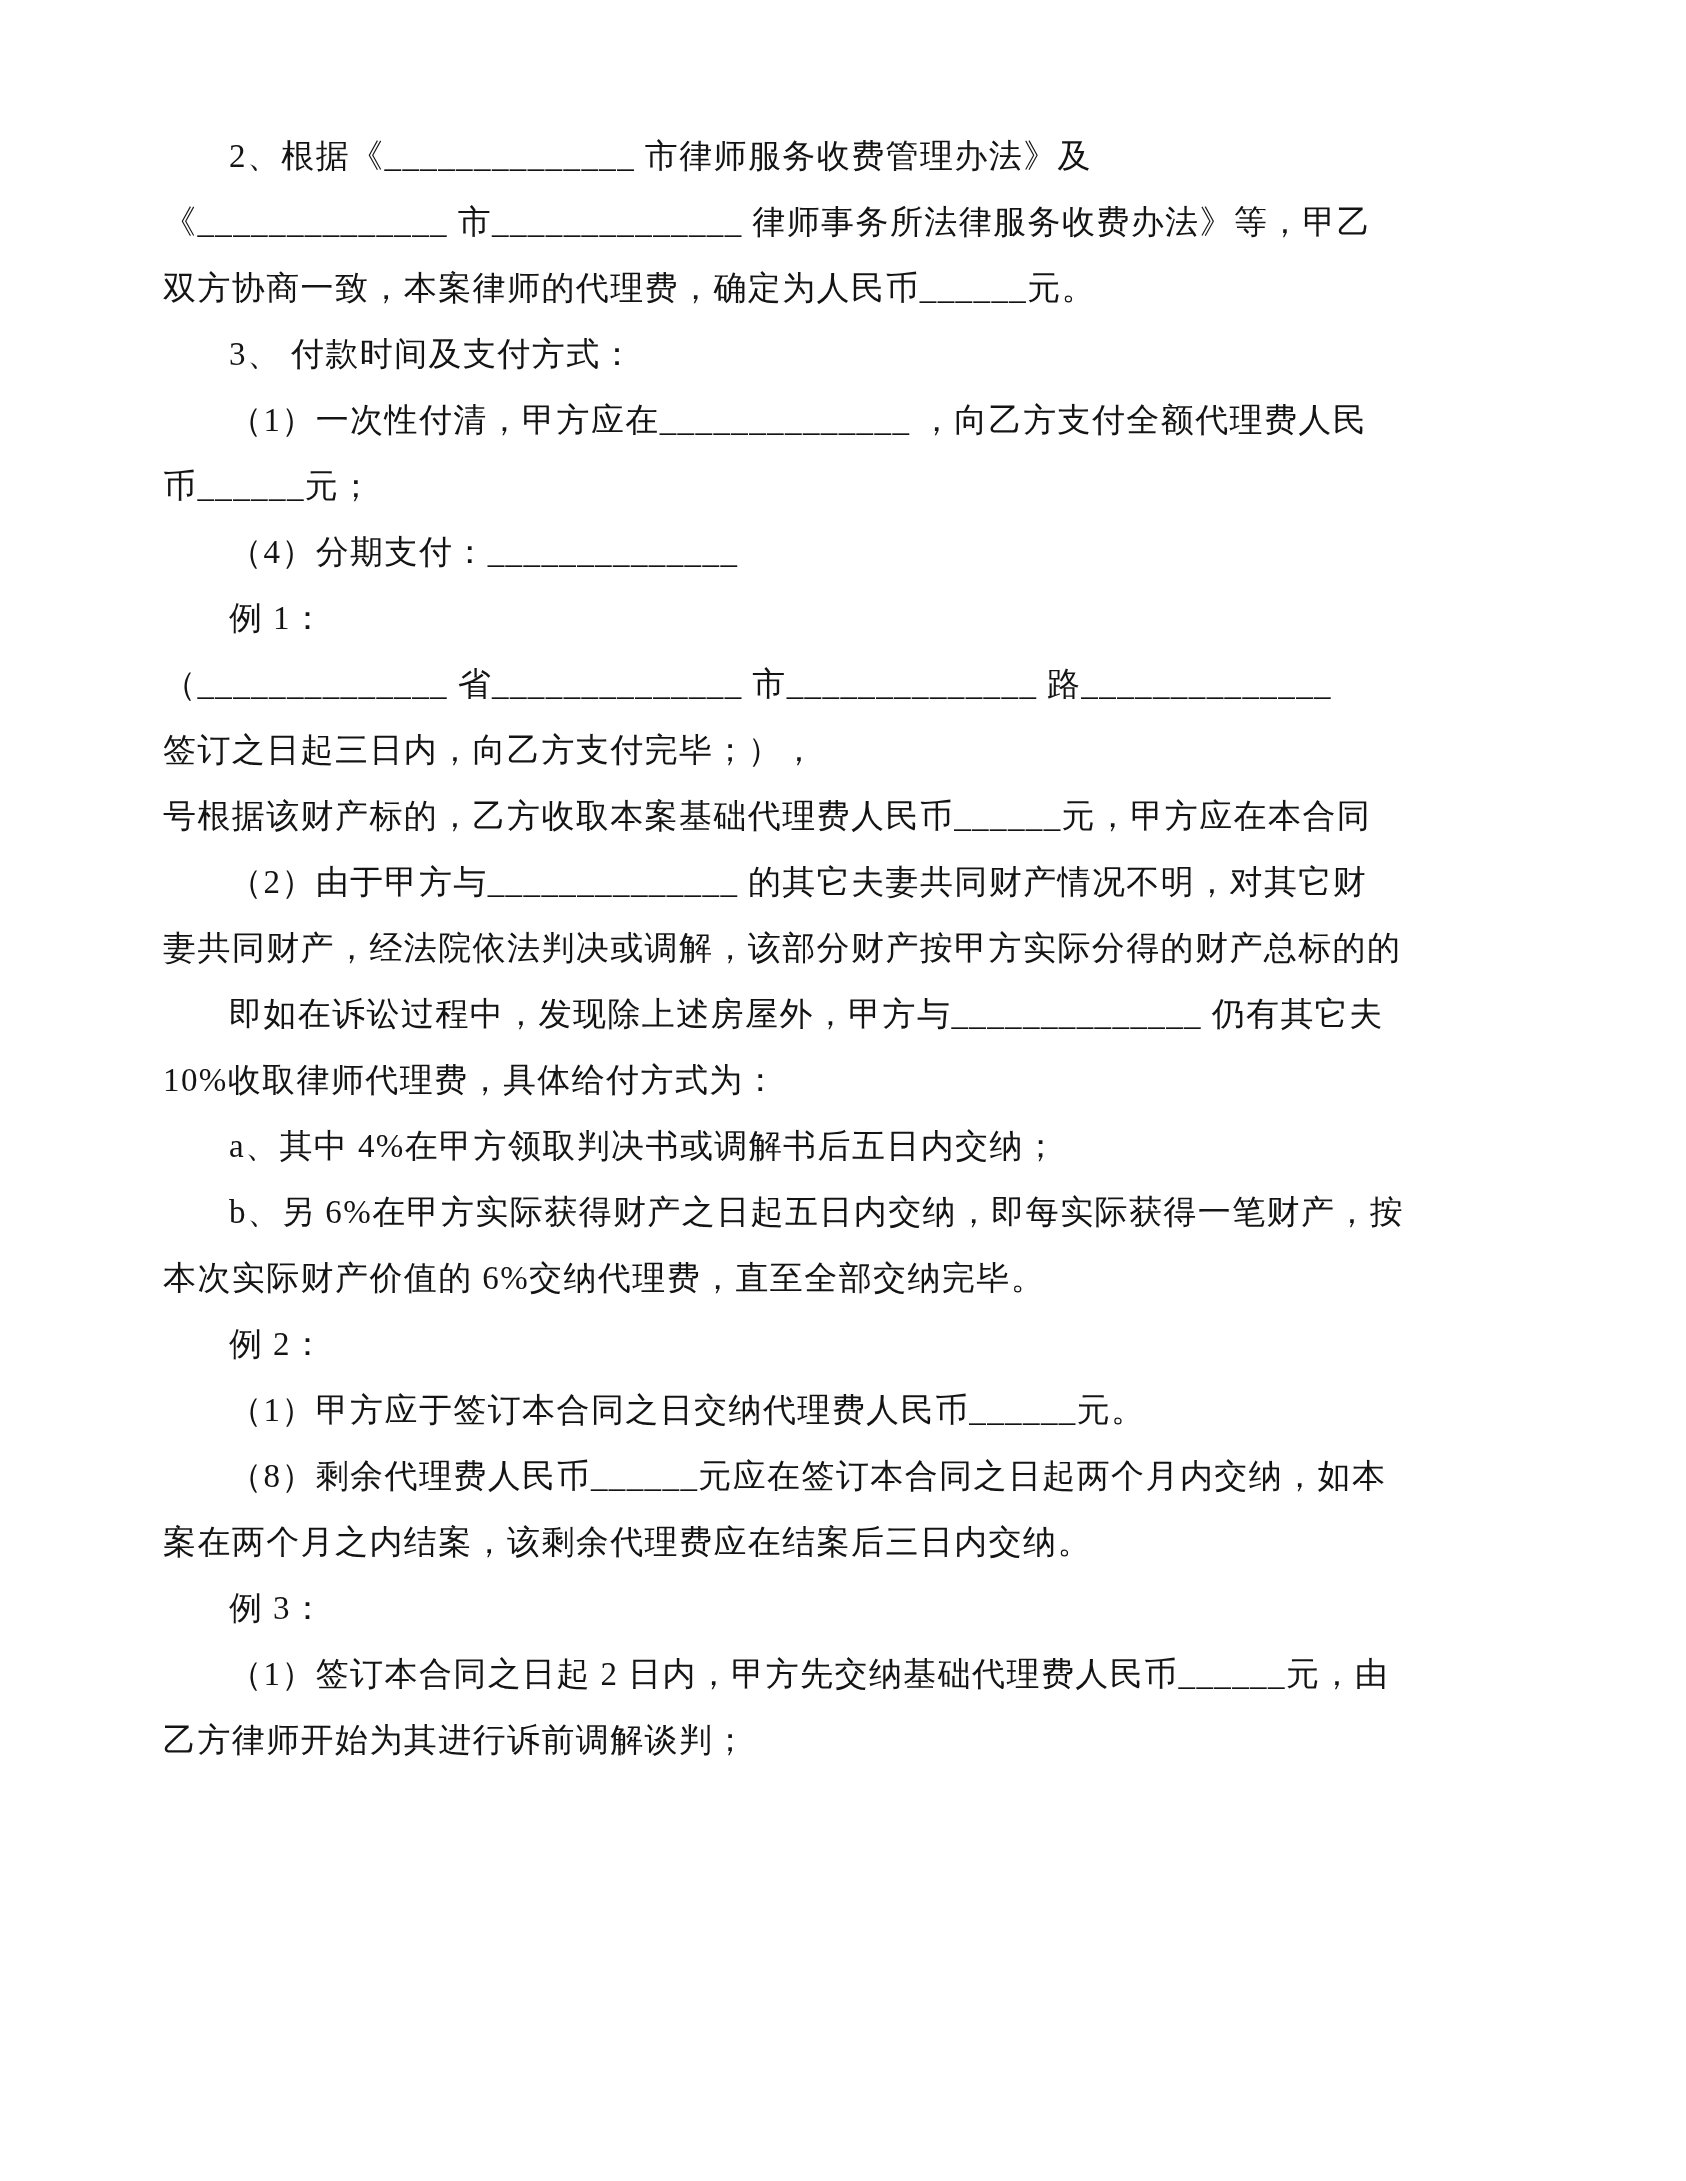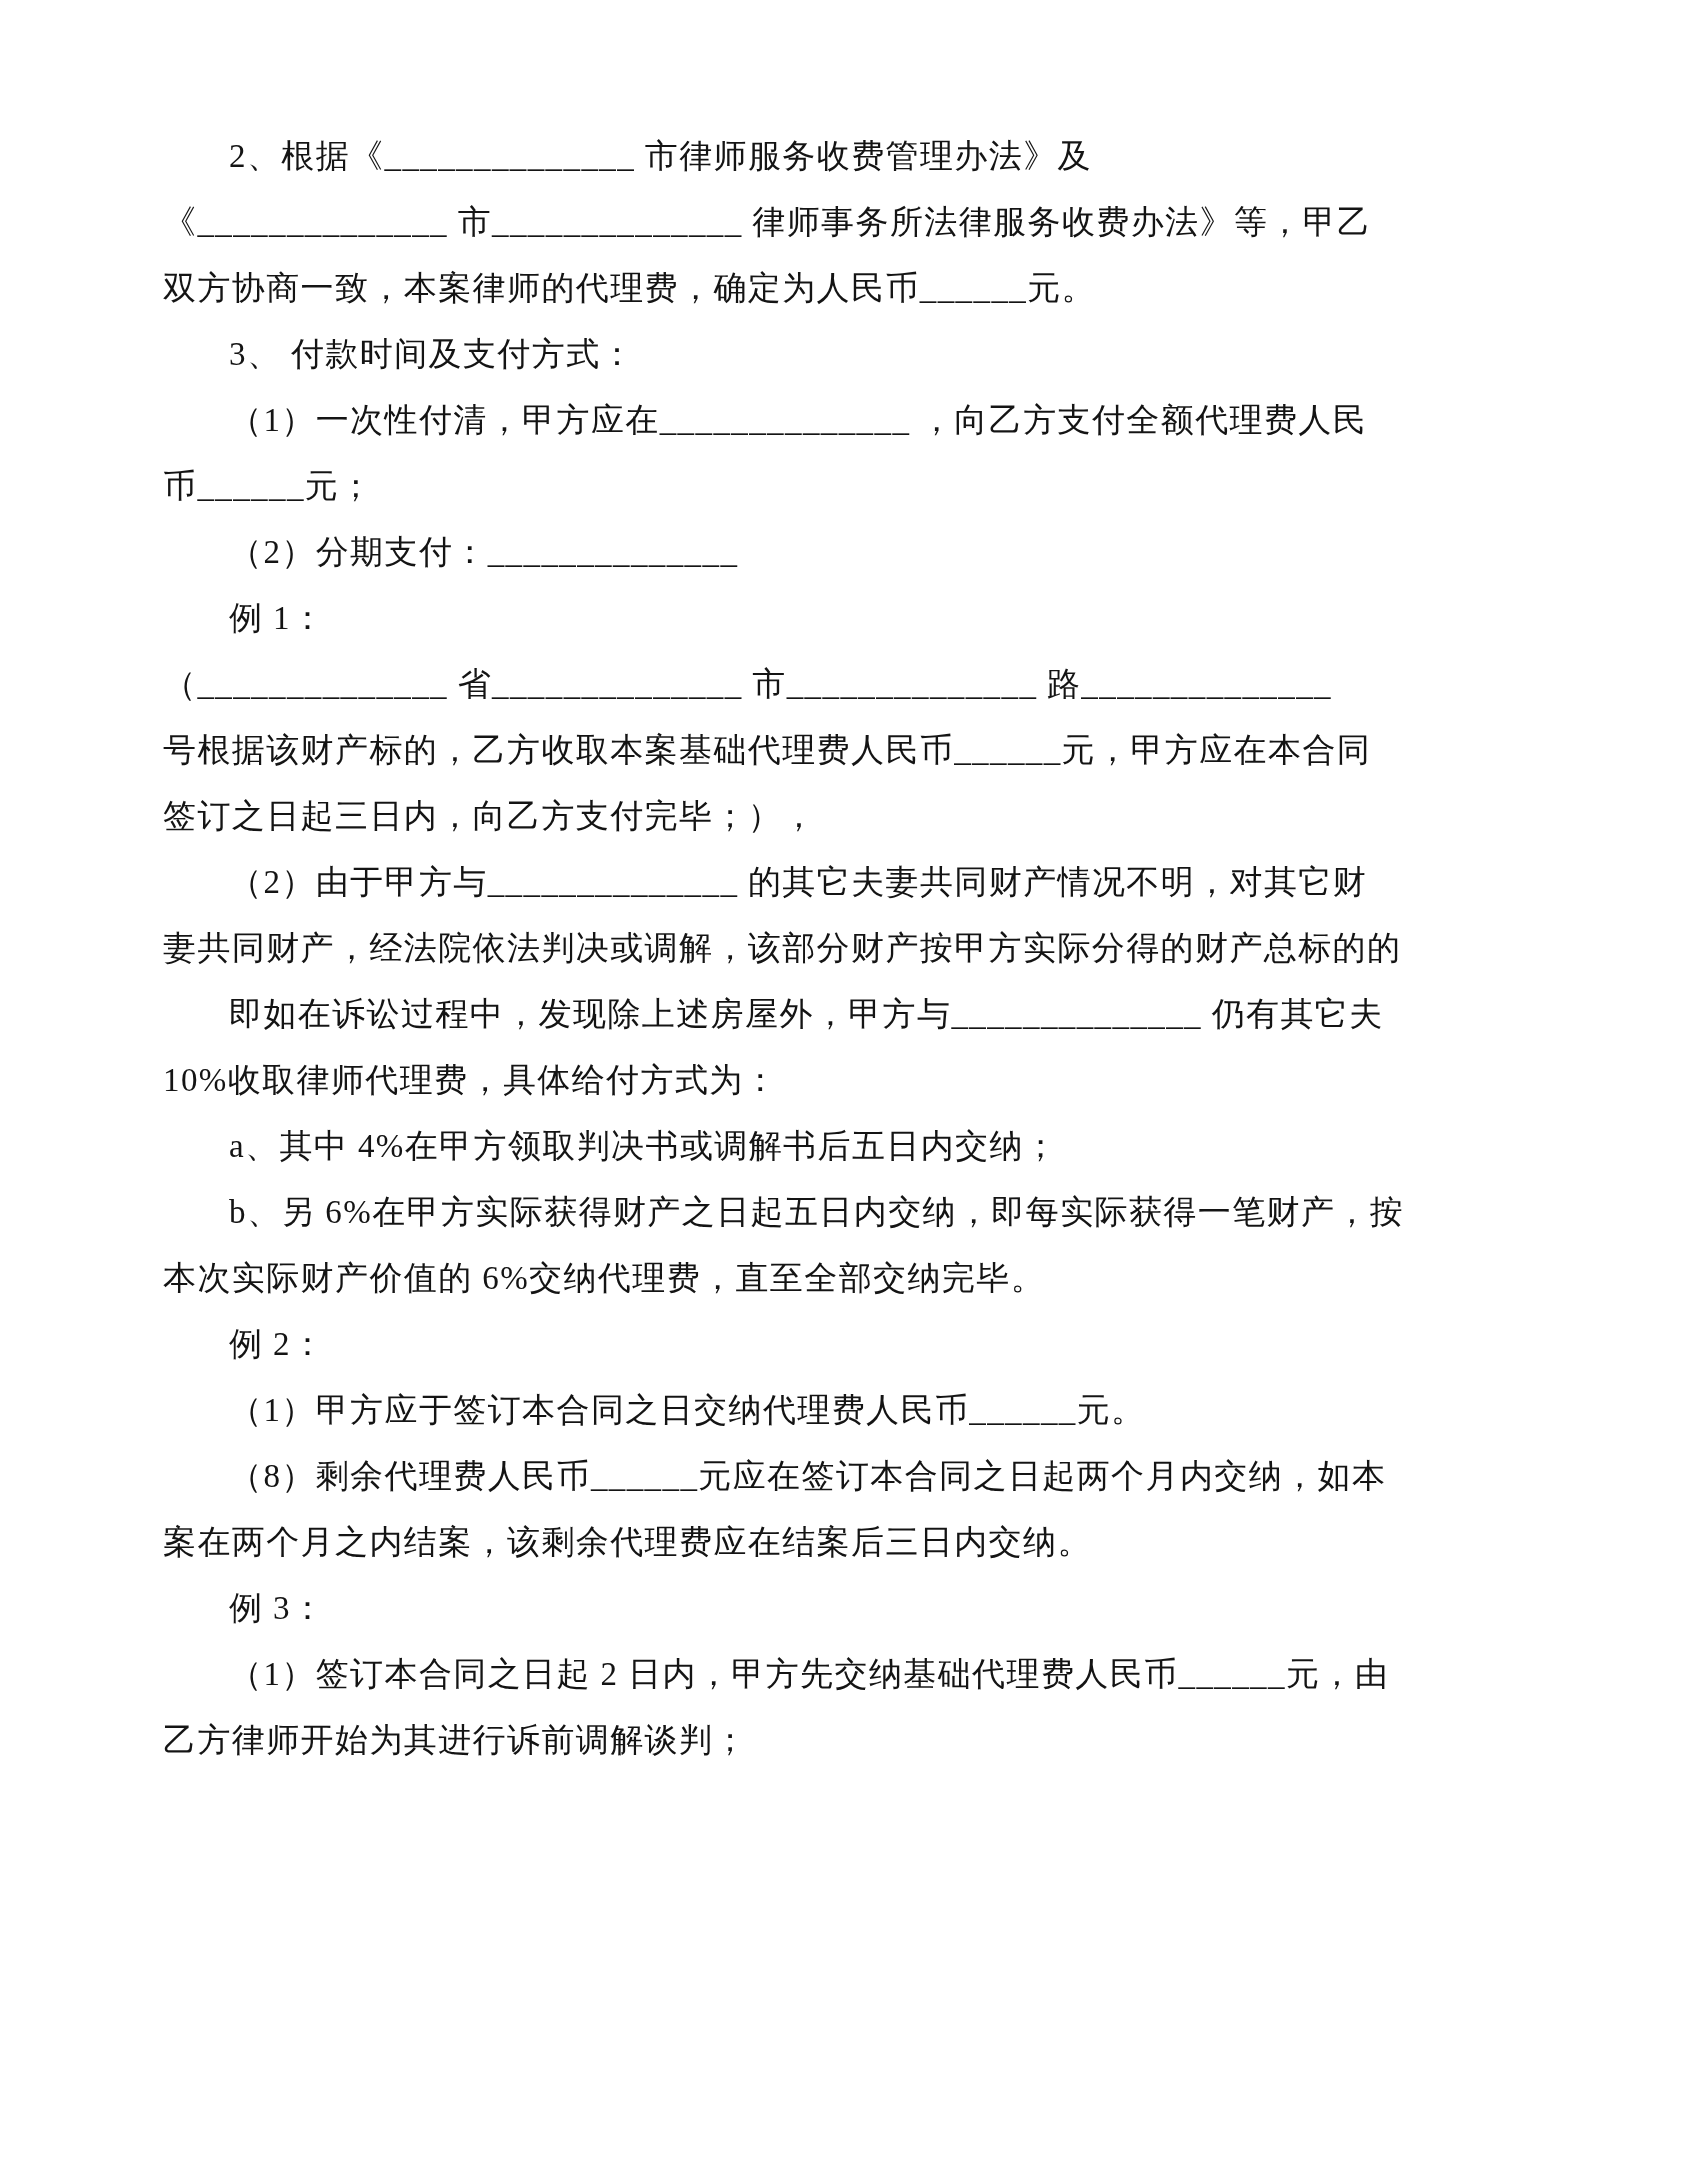--- a/index.html
+++ b/index.html
@@ -38,25 +38,25 @@
 <body>
 
 <div class="page">
   <div class="doc-body">
       <div class="doc-line indent">2、根据《______________ 市律师服务收费管理办法》及</div>
       <div class="doc-line">《______________ 市______________ 律师事务所法律服务收费办法》等，甲乙</div>
       <div class="doc-line">双方协商一致，本案律师的代理费，确定为人民币______元。</div>
       <div class="doc-line indent">3、 付款时间及支付方式：</div>
       <div class="doc-line indent">（1）一次性付清，甲方应在______________ ，向乙方支付全额代理费人民</div>
       <div class="doc-line">币______元；</div>
-      <div class="doc-line indent">（2）分期支付：______________</div>
+      <div class="doc-line indent">（4）分期支付：______________</div>
       <div class="doc-line indent">例 1：</div>
       <div class="doc-line">（______________ 省______________ 市______________ 路______________</div>
+      <div class="doc-line">签订之日起三日内，向乙方支付完毕；），</div>
       <div class="doc-line">号根据该财产标的，乙方收取本案基础代理费人民币______元，甲方应在本合同</div>
-      <div class="doc-line">签订之日起三日内，向乙方支付完毕；），</div>
       <div class="doc-line indent">（2）由于甲方与______________ 的其它夫妻共同财产情况不明，对其它财</div>
       <div class="doc-line">妻共同财产，经法院依法判决或调解，该部分财产按甲方实际分得的财产总标的的</div>
       <div class="doc-line indent">即如在诉讼过程中，发现除上述房屋外，甲方与______________ 仍有其它夫</div>
       <div class="doc-line">10%收取律师代理费，具体给付方式为：</div>
       <div class="doc-line indent">a、其中 4%在甲方领取判决书或调解书后五日内交纳；</div>
       <div class="doc-line indent">b、另 6%在甲方实际获得财产之日起五日内交纳，即每实际获得一笔财产，按</div>
       <div class="doc-line">本次实际财产价值的 6%交纳代理费，直至全部交纳完毕。</div>
       <div class="doc-line indent">例 2：</div>
       <div class="doc-line indent">（1）甲方应于签订本合同之日交纳代理费人民币______元。</div>
       <div class="doc-line indent">（8）剩余代理费人民币______元应在签订本合同之日起两个月内交纳，如本</div>

